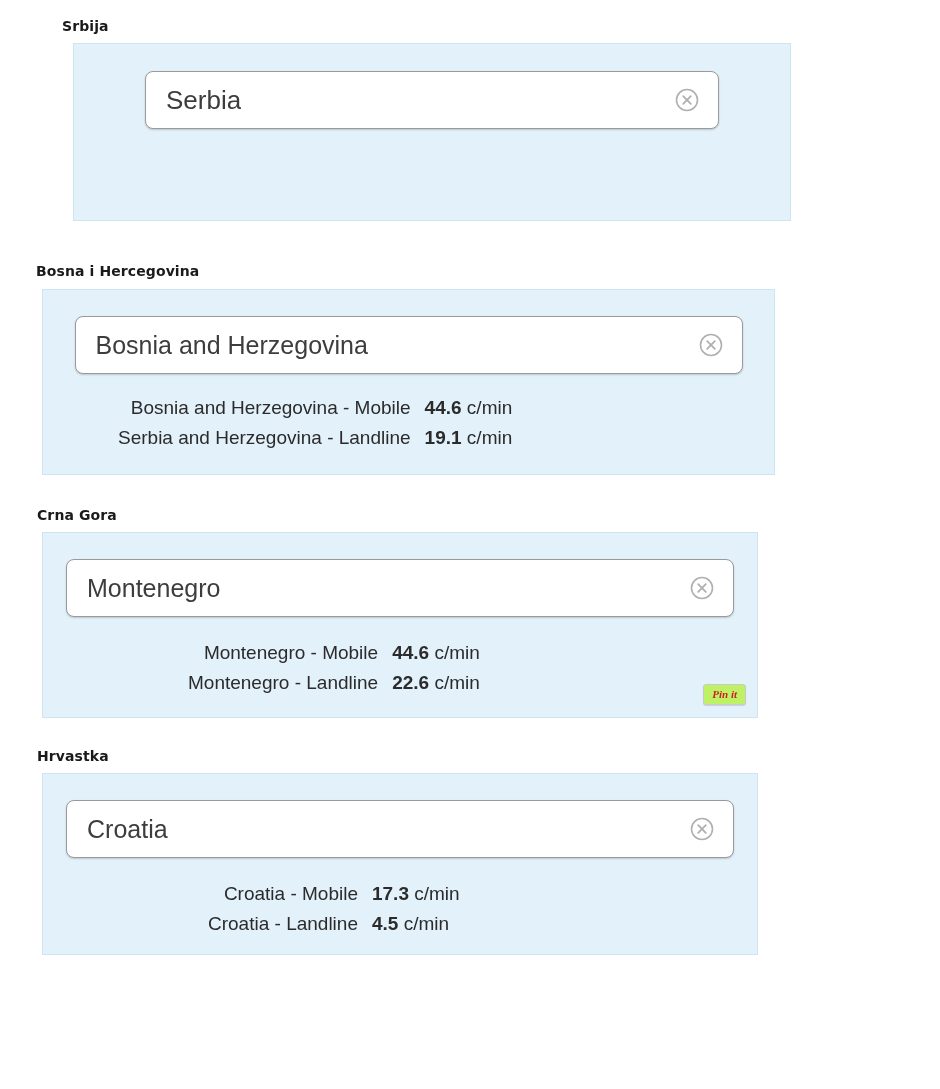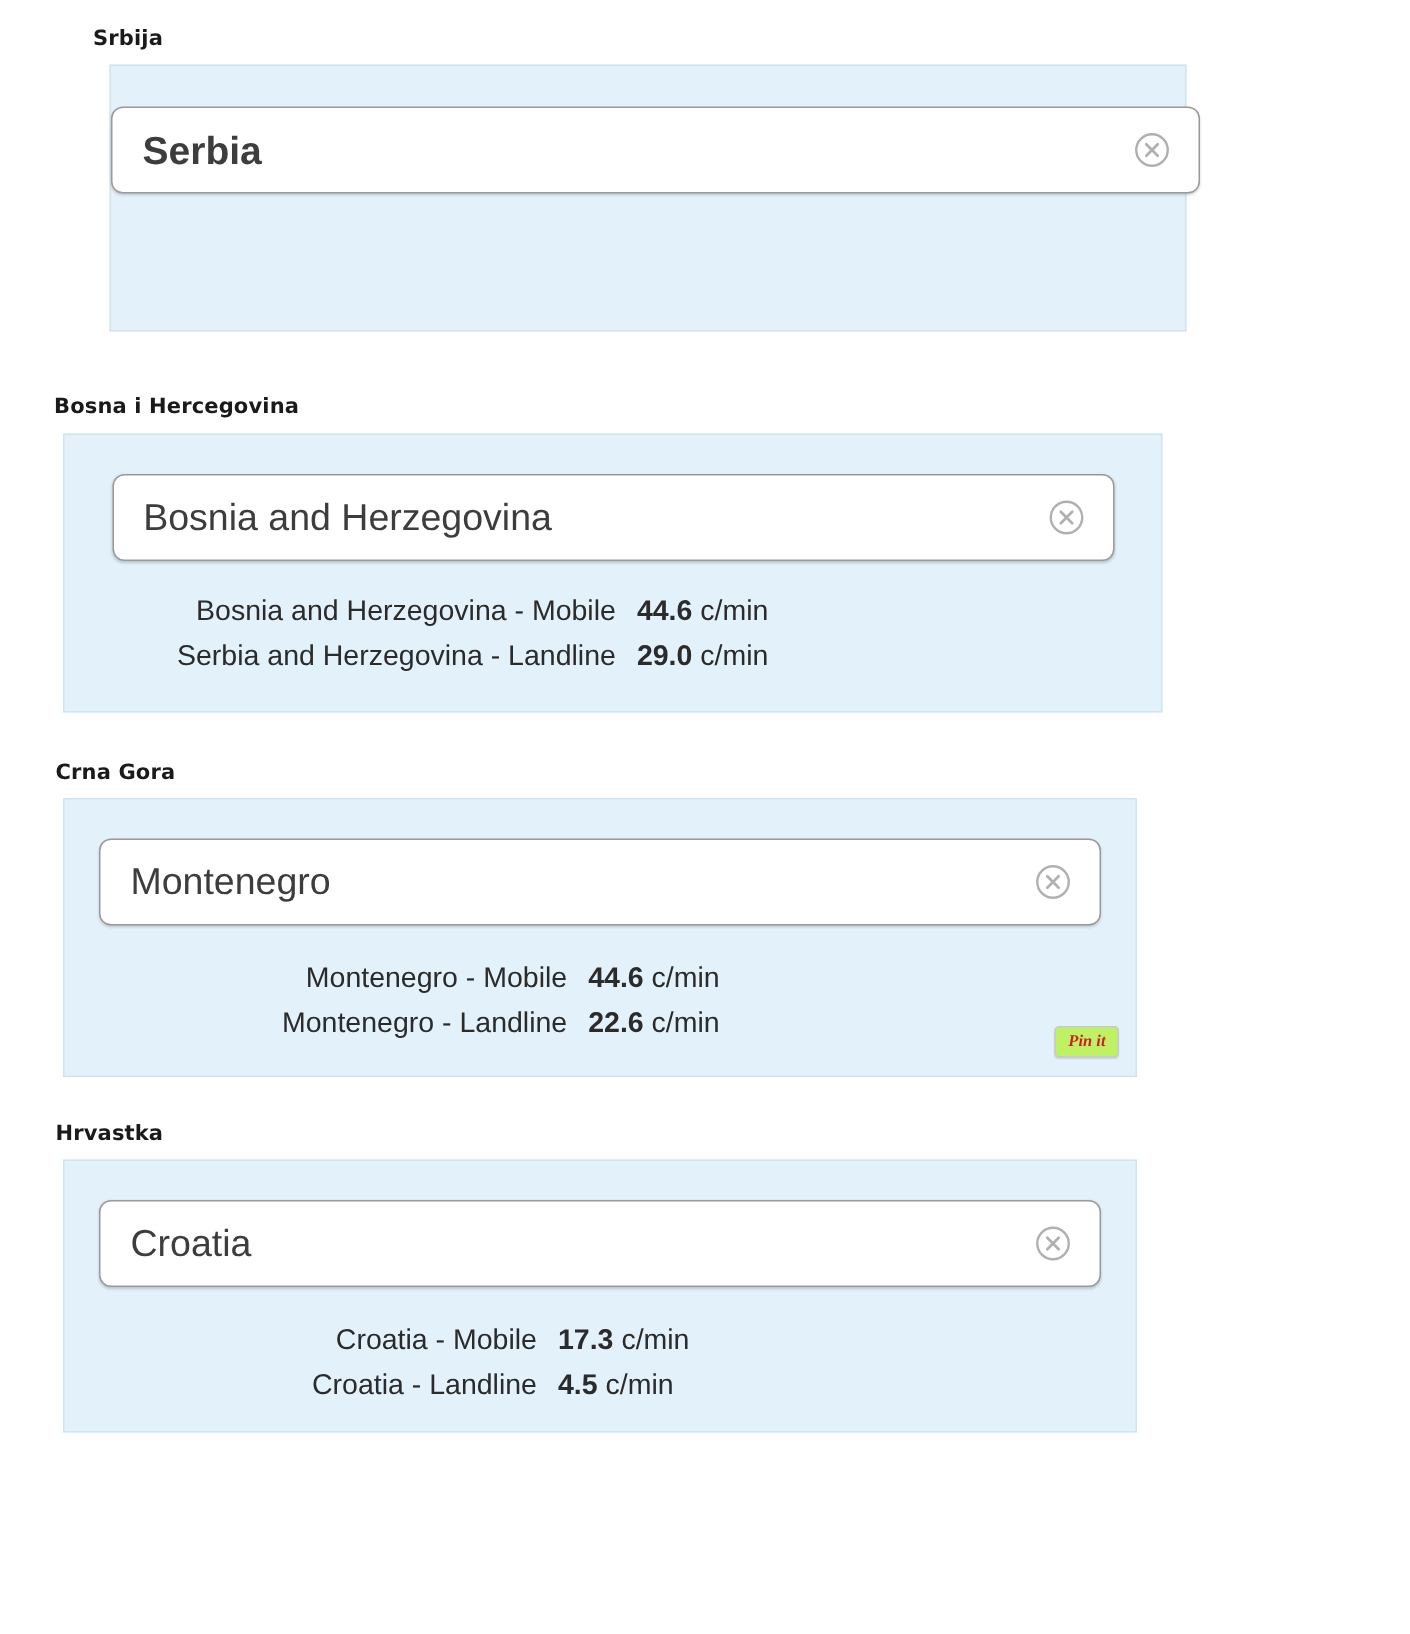--- a/index.html
+++ b/index.html
@@ -81,21 +81,21 @@
     font-size: 11px;
     line-height: 14px;
     padding: 2px 8px 3px 8px;
     box-shadow: 0 1px 1px rgba(0,0,0,0.12);
   }
 
   
   #sec-serbia { margin-left: 16px; }
   #sec-serbia .section-heading { margin: 0 0 9px 46px; }
   #sec-serbia .rate-card { margin-left: 57px; width: 718px; height: 178px; padding: 0; }
-  #sec-serbia .search-box { margin: 27px auto 0 auto; width: 726px; height: 58px; padding: 0 18px 0 20px; font-weight: bold; }
+  #sec-serbia .search-box { margin: 27px auto 0 auto; width: 574px; height: 58px; padding: 0 18px 0 20px; }
   #sec-serbia .search-value { font-size: 26px; }
   #sec-serbia .rate-rows { margin: 19px 0 0 184px; font-size: 19px; line-height: 29px; }
 
   
   #sec-bih .section-heading { margin: 42px 0 10px 36px; }
   #sec-bih .rate-card { margin-left: 42px; width: 733px; height: 186px; }
   #sec-bih .search-box { margin: 26px auto 16px auto; width: 668px; height: 58px; padding: 0 18px 0 20px; }
   #sec-bih .search-value { font-size: 25px; }
   #sec-bih .rate-rows { margin: 19px 0 0 75px; font-size: 19px; line-height: 30px; }
 
@@ -146,21 +146,21 @@
           </svg>
         </span>
       </div>
       <div class="rate-rows">
         <div class="rate-row">
           <span class="rate-label">Bosnia and Herzegovina - Mobile</span>
           <span class="rate-value"><b>44.6</b> <span>c/min</span></span>
         </div>
         <div class="rate-row">
           <span class="rate-label">Serbia and Herzegovina - Landline</span>
-          <span class="rate-value"><b>29.0</b> <span>c/min</span></span>
+          <span class="rate-value"><b>19.1</b> <span>c/min</span></span>
         </div>
       </div>
     </div>
   </div>
 
   <div class="section" id="sec-mne">
     <div class="section-heading">Crna Gora</div>
     <div class="rate-card">
       <div class="search-box">
         <span class="search-value">Montenegro</span>

